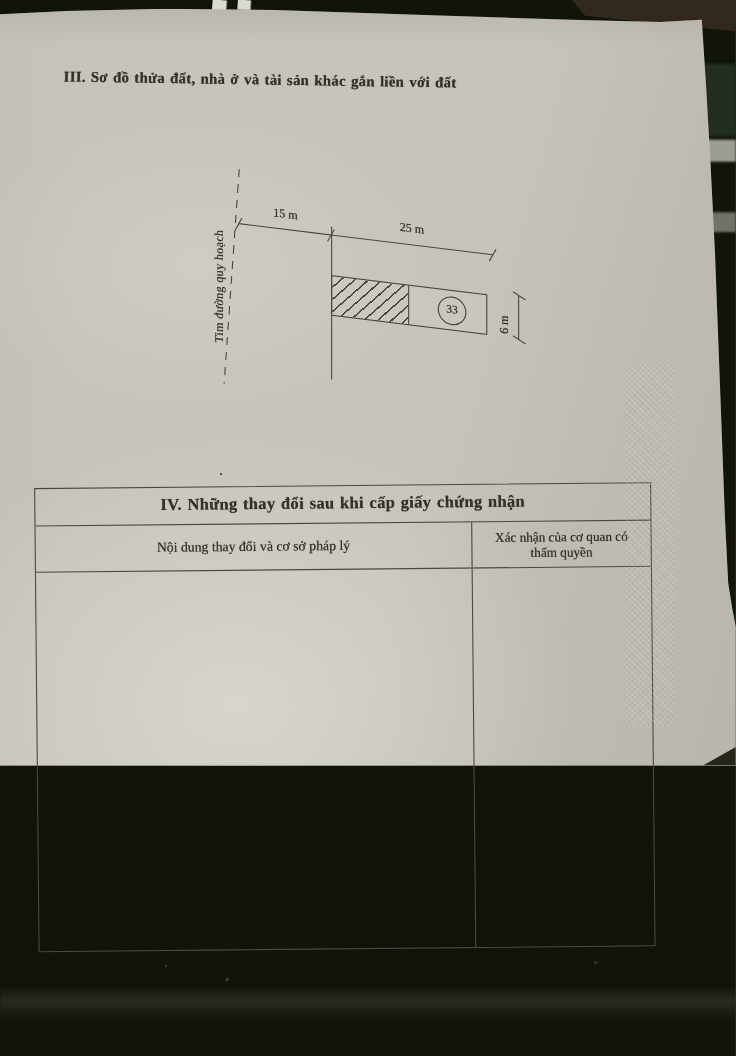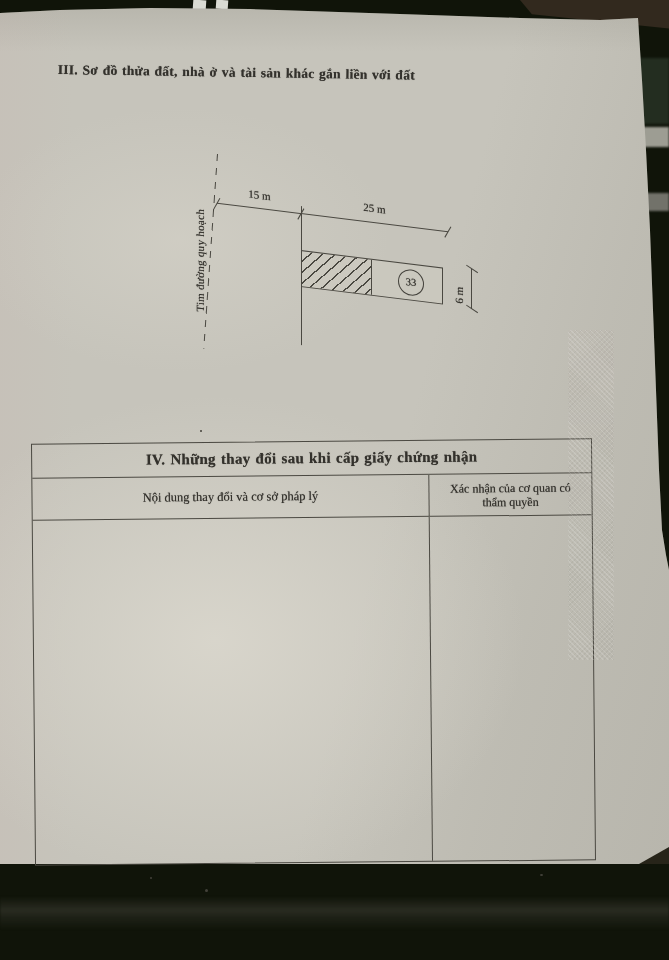--- a/index.html
+++ b/index.html
@@ -18,21 +18,21 @@
   .blind.b2{top:193px;height:18px;background:#72726a;}
   .blind.b3{top:58px;height:66px;background:#232d20;}
   .tabletop-edge{
     left:520px;top:0;width:149px;height:42px;
     background:#32291e;
     clip-path:polygon(0 0,100% 0,100% 68%,8% 34%);
     filter:blur(.5px);
   }
   
   .paper{
-    position:absolute;left:0;top:0;width:669px;height:864px;
+    position:absolute;left:0;top:0;width:669px;height:696px;
     clip-path:polygon(
       0 13px,60px 10px,150px 8px,250px 9px,400px 14px,520px 18px,600px 20px,638px 18px,
       642px 80px,646px 150px,650px 230px,653px 310px,656px 390px,659px 470px,
       662px 530px,666px 555px,669px 570px,669px 960px,0 960px);
     background:
       radial-gradient(ellipse 300px 190px at 180px 240px, rgba(216,213,203,.5), rgba(216,213,203,0) 70%),
       radial-gradient(ellipse 430px 340px at 215px 640px, rgba(219,216,206,.85), rgba(219,216,206,0) 72%),
       linear-gradient(to right, rgba(198,172,168,.12), rgba(198,172,168,0) 11%),
       linear-gradient(to bottom, rgba(145,143,133,.30), rgba(145,143,133,0) 6%),
       linear-gradient(105deg, rgba(175,173,163,0) 58%, rgba(163,161,151,.24) 78%, rgba(152,150,140,.30) 100%),

